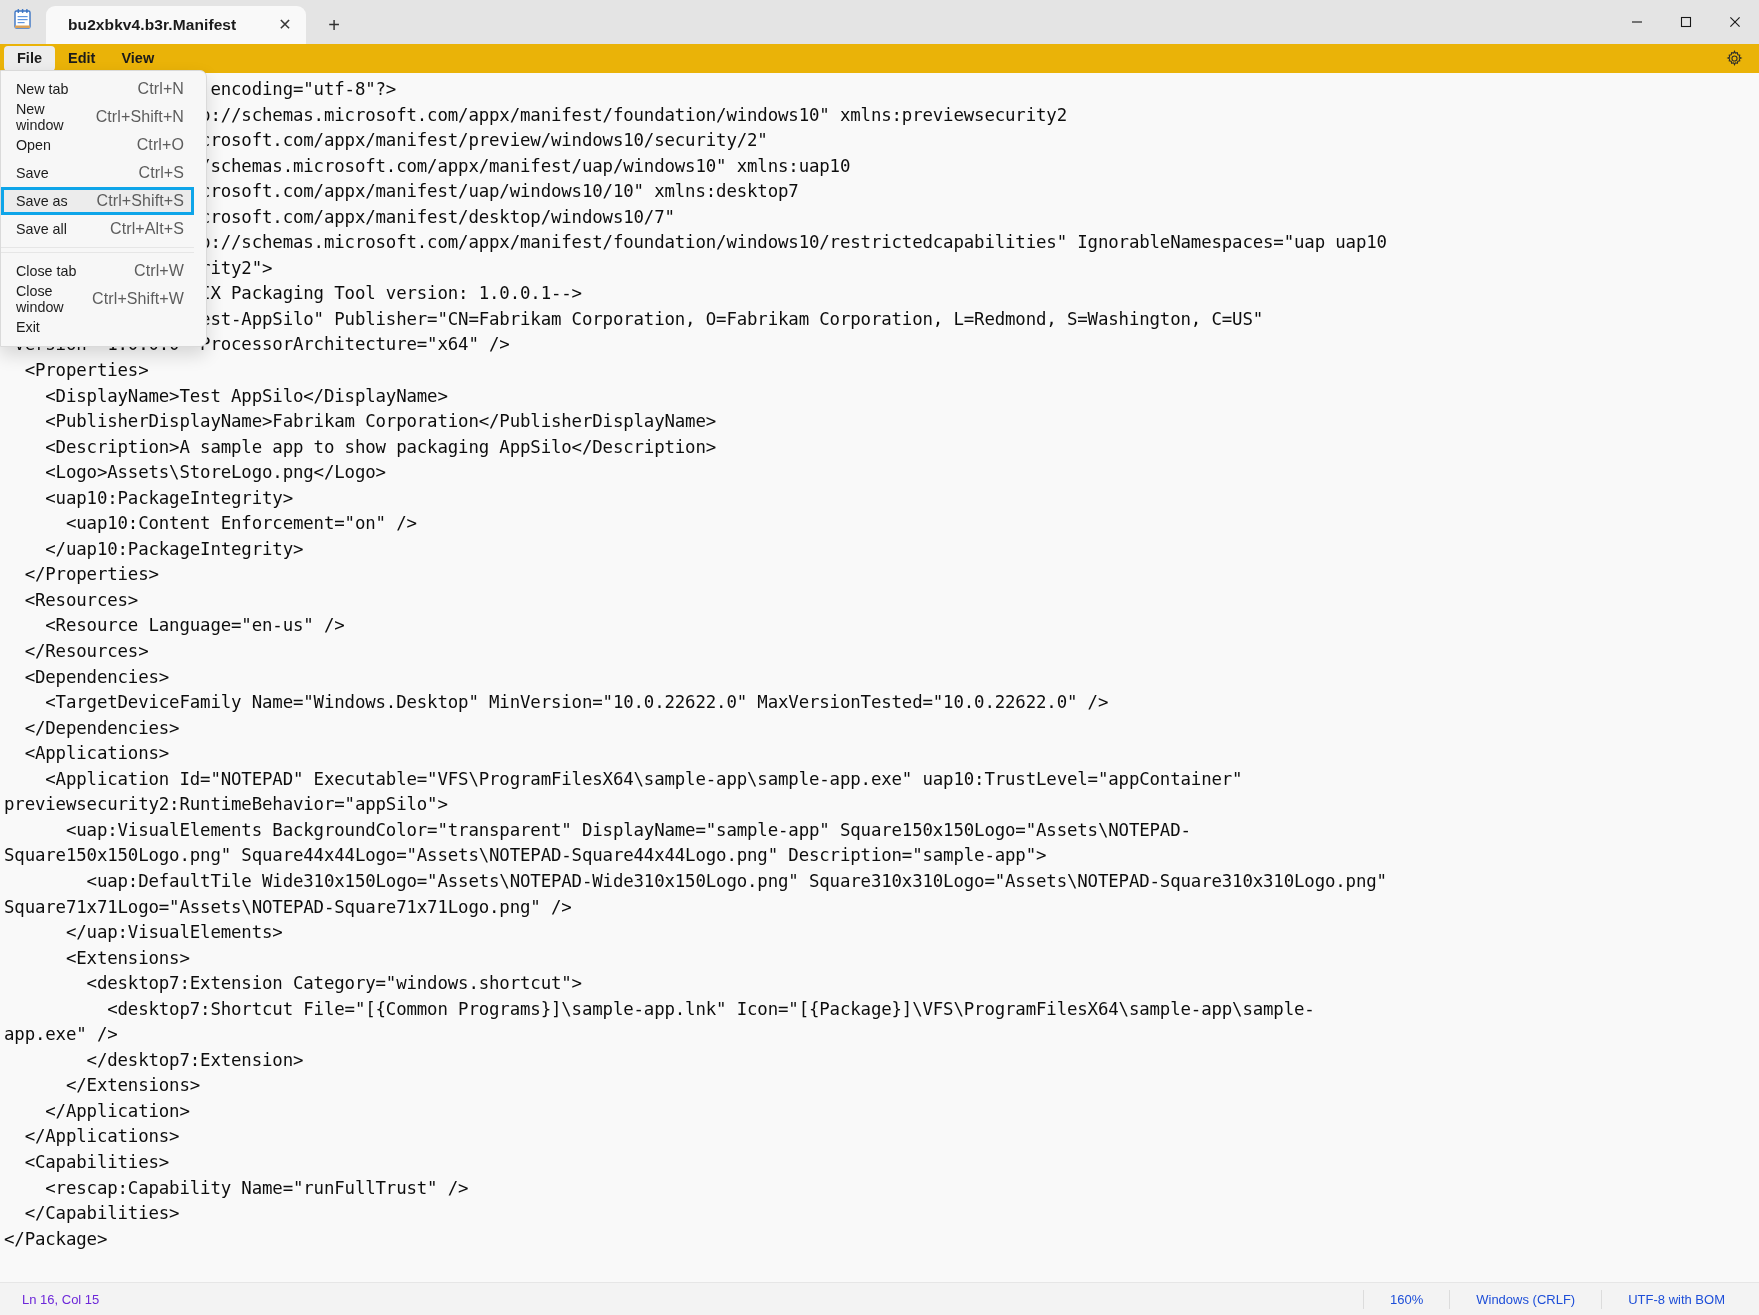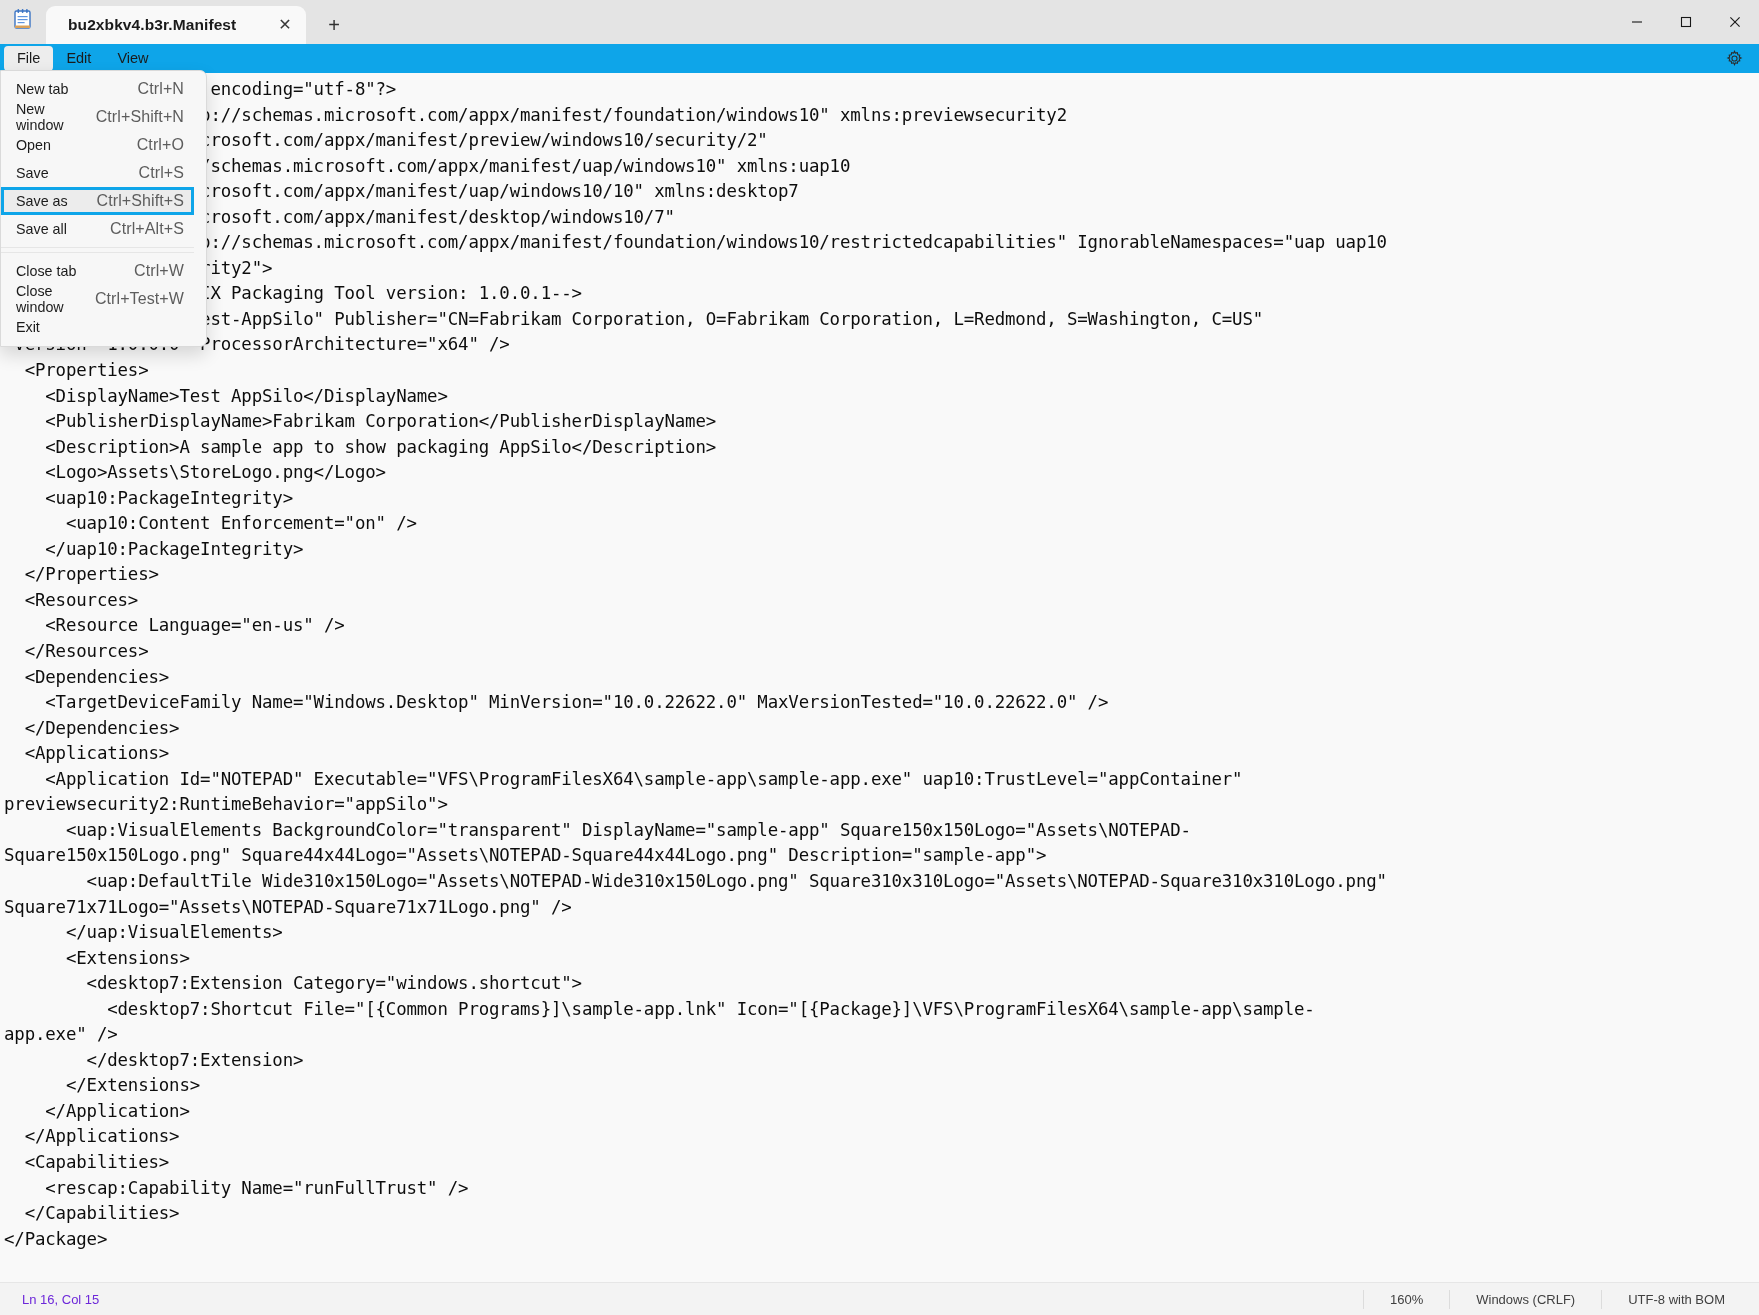--- a/index.html
+++ b/index.html
@@ -62,24 +62,25 @@
   .wc {
     width: 49px; height: 44px;
     display: flex; align-items: center; justify-content: center;
     color: #171717;
   }
 
   
   .menubar {
     position: absolute; top: 44px; left: 0;
     width: 1759px; height: 29px;
-    background: #0ea5e9;
+    background: #eab308;
     display: flex; align-items: center;
     padding-left: 4px;
     border-bottom: none;
+    font-weight: bold;
   }
   .menubar-item {
     font-size: 14.5px;
     color: #1b1b1b;
     padding: 4px 13px;
     border-radius: 4px;
     line-height: 1.2;
   }
   .menubar-item.active { background: #ededed; }
   .settings-gear {
@@ -148,21 +149,21 @@
     background: #f3f3f3;
     border-top: 1px solid #e6e6e6;
     display: flex; align-items: center;
   }
   .sb-left {
     font-size: 13px; color: #6d28d9;
     padding-left: 22px;
   }
   .sb-right { margin-left: auto; display: flex; align-items: center; }
   .sb-cell {
-    font-size: 13px; color: #404040;
+    font-size: 13px; color: #1d4ed8;
     padding: 0 26px;
     border-left: 1px solid #dcdcdc;
     height: 19px;
     display: flex; align-items: center;
   }
   .sb-cell:last-child { padding-right: 34px; }
 </style>
 </head>
 <body>
 
@@ -258,21 +259,21 @@
 
   <div class="mi-sep"></div>
 
   <div>
     <div class="mi">
       <span class="mi-label">Close tab</span>
       <span class="mi-accel">Ctrl+W</span>
     </div>
     <div class="mi">
       <span class="mi-label">Close window</span>
-      <span class="mi-accel">Ctrl+Test+W</span>
+      <span class="mi-accel">Ctrl+Shift+W</span>
     </div>
     <div class="mi">
       <span class="mi-label">Exit</span>
       <span class="mi-accel"></span>
     </div>
   </div>
 </div>
 
 <div class="statusbar">
   <div class="sb-left">Ln 16, Col 15</div>

